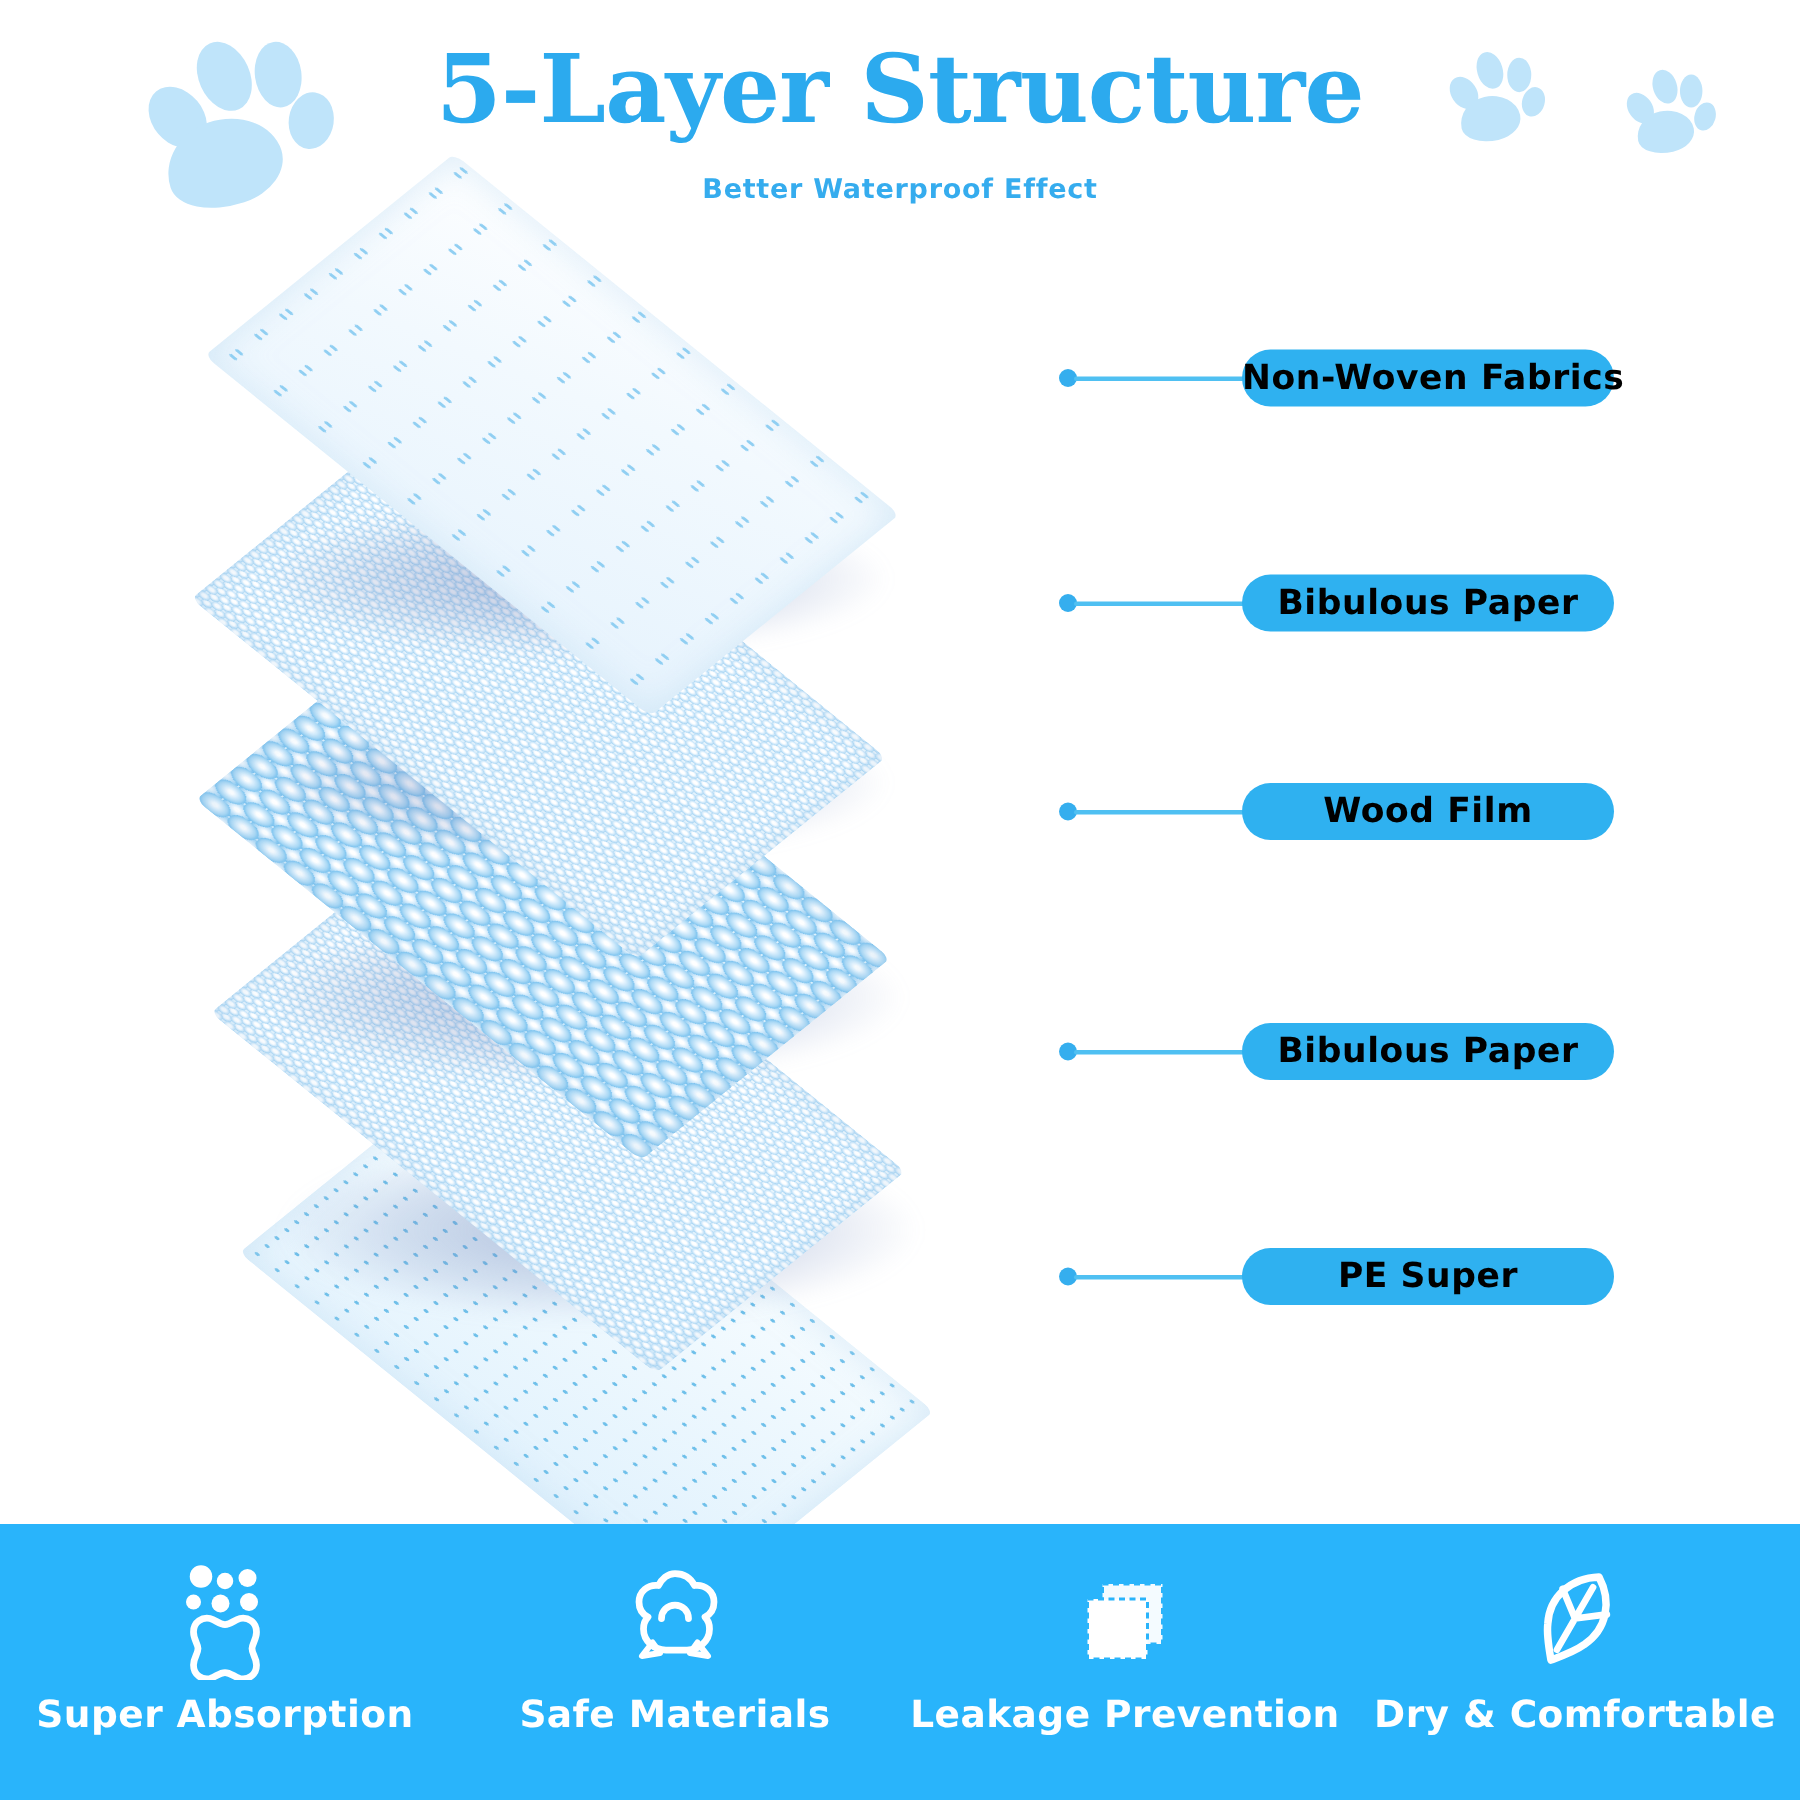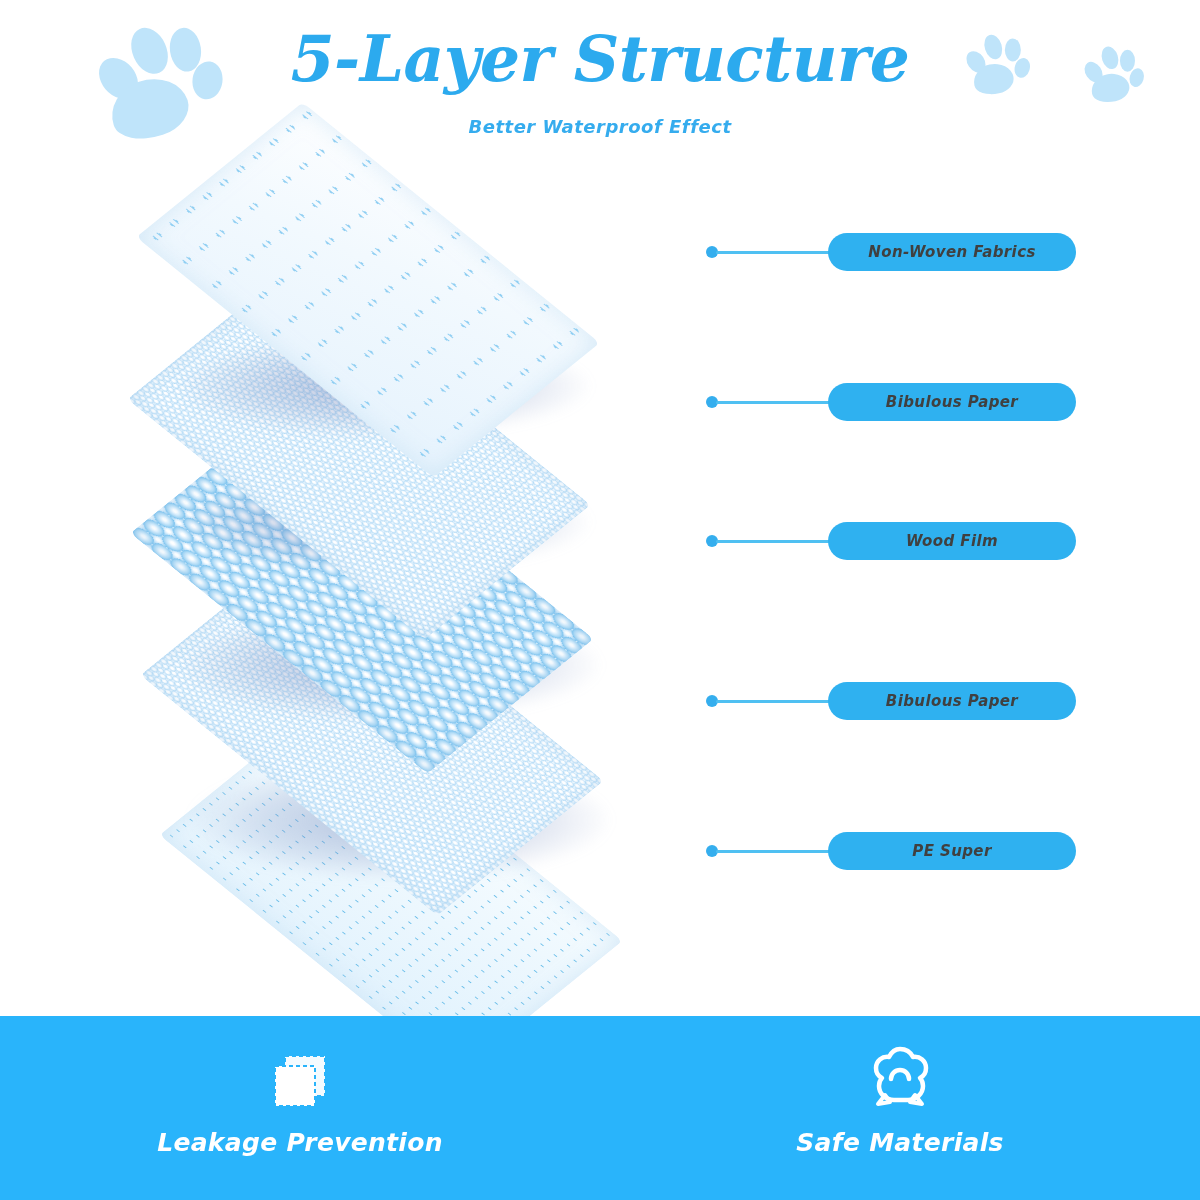--- a/index.html
+++ b/index.html
@@ -10,21 +10,20 @@
   }
   body {
     font-family: "DejaVu Sans", "Liberation Sans", sans-serif;
   }
   #page {
     position: relative;
     width: 1200px;
     height: 1200px;
     overflow: hidden;
     background: #ffffff;
-    font-style: italic;
   }
 
   
   .paw { position: absolute; }
   .paw .pad, .paw .toe { position: absolute; background: var(--pawcol, #bfe4fa); border-radius: 50%; }
 
   
   #title {
     position: absolute;
     left: 0; right: 0;
@@ -123,22 +122,22 @@
     background: #4FC0F2;
     border-radius: 2px;
   }
   .callout .pill {
     position: absolute;
     top: 0;
     height: 38px;
     line-height: 38px;
     border-radius: 19px;
     background: #2FB1F0;
-    color: #404040;
-    font-size: 15px;
+    color: #000000;
+    font-size: 23px;
     font-weight: bold;
     text-align: center;
     letter-spacing: 0.4px;
     white-space: nowrap;
     font-family: "DejaVu Sans", "Liberation Sans", sans-serif;
   }
 
   
   #featurebar {
     position: absolute;
@@ -257,40 +256,63 @@
   </div>
 
   <div class="callout" style="left:706px; top:832px;">
     <div class="dot" style="background: rgb(53, 174, 238);"></div>
     <div class="line" style="width: 118px; background: rgb(79, 192, 242);"></div>
     <div class="pill" style="left: 122px; width: 248px; background: rgb(47, 177, 240);">PE Super</div>
   </div>
 
   <div id="featurebar" style="background: rgb(41, 180, 251);">
 
+    <div class="feature">
+      <div class="icon">
+        <svg width="82" height="82" viewBox="0 0 82 82">
+          <circle cx="25" cy="13" r="7.5" fill="#fff"></circle>
+          <circle cx="41" cy="16" r="5.5" fill="#fff"></circle>
+          <circle cx="56" cy="14" r="6" fill="#fff"></circle>
+          <circle cx="20" cy="30" r="5" fill="#fff"></circle>
+          <circle cx="38" cy="31" r="6" fill="#fff"></circle>
+          <circle cx="57" cy="30" r="6" fill="#fff"></circle>
+          <path d="M20 50c0-7 6-10 11-9 4 1 6 4 10 4s6-3 10-4c5-1 11 2 11 9 0 5-3 8-3 11 0 4 3 6 3 11 0 7-6 10-11 9-4-1-6-4-10-4s-6 3-10 4c-5 1-11-2-11-9 0-5 3-7 3-11 0-3-3-6-3-11z" fill="none" stroke="#fff" stroke-width="4.5" stroke-linejoin="round"></path>
+        </svg>
+      </div>
+      <div class="flabel">Super Absorption</div>
+    </div>
+
+    <div class="feature">
+      <div class="icon">
+        <svg width="82" height="82" viewBox="0 0 82 82">
+          <path d="M41 11c7 0 11 4 13 8 7-1 13 4 13 11 0 4-2 8-6 10 2 2 3 5 3 8 0 8-7 14-15 14h-14c-8 0-15-6-15-14 0-3 1-6 3-8-4-2-6-6-6-10 0-7 6-12 13-11 2-4 6-8 11-8z" fill="none" stroke="#fff" stroke-width="4.5" stroke-linejoin="round"></path>
+          <path d="M32 41c0-5 4-9 9-9s9 4 9 9" fill="none" stroke="#fff" stroke-width="4.5" stroke-linecap="round"></path>
+          <path d="M26 57l-7 9 12-2z" fill="none" stroke="#fff" stroke-width="4" stroke-linejoin="round"></path>
+          <path d="M56 57l7 9-12-2z" fill="none" stroke="#fff" stroke-width="4" stroke-linejoin="round"></path>
+        </svg>
+      </div>
+      <div class="flabel">Safe Materials</div>
+    </div>
 
     <div class="feature">
       <div class="icon">
         <svg width="82" height="82" viewBox="0 0 82 82">
           <path d="M26 18h40v40H26z" fill="#fff" opacity="0.95"></path>
           <path d="M26 18h40v40H26z" fill="none" stroke="#29B4FB" stroke-width="2" stroke-dasharray="4 3"></path>
           <path d="M16 28h40v40H16z" fill="#fff"></path>
           <path d="M16 28h40v40H16z" fill="none" stroke="#29B4FB" stroke-width="2" stroke-dasharray="4 3"></path>
         </svg>
       </div>
       <div class="flabel">Leakage Prevention</div>
     </div>
 
     <div class="feature">
       <div class="icon">
         <svg width="82" height="82" viewBox="0 0 82 82">
-          <path d="M41 11c7 0 11 4 13 8 7-1 13 4 13 11 0 4-2 8-6 10 2 2 3 5 3 8 0 8-7 14-15 14h-14c-8 0-15-6-15-14 0-3 1-6 3-8-4-2-6-6-6-10 0-7 6-12 13-11 2-4 6-8 11-8z" fill="none" stroke="#fff" stroke-width="4.5" stroke-linejoin="round"></path>
-          <path d="M32 41c0-5 4-9 9-9s9 4 9 9" fill="none" stroke="#fff" stroke-width="4.5" stroke-linecap="round"></path>
-          <path d="M26 57l-7 9 12-2z" fill="none" stroke="#fff" stroke-width="4" stroke-linejoin="round"></path>
-          <path d="M56 57l7 9-12-2z" fill="none" stroke="#fff" stroke-width="4" stroke-linejoin="round"></path>
+          <path d="M41 9c16 10 22 28 14 44-3 7-9 14-14 20-5-6-11-13-14-20C19 37 25 19 41 9z" fill="none" stroke="#fff" stroke-width="5" stroke-linejoin="round" transform="rotate(30 41 41)"></path>
+          <path d="M41 17L41 65M41 41L24 28M41 41L58 28" stroke="#fff" stroke-width="4.5" stroke-linecap="round" transform="rotate(30 41 41)"></path>
         </svg>
       </div>
-      <div class="flabel">Safe Materials</div>
-    </div>
-
+      <div class="flabel">Dry &amp; Comfortable</div>
+    </div>
   </div>
 
 </div>
 
 </body></html>

